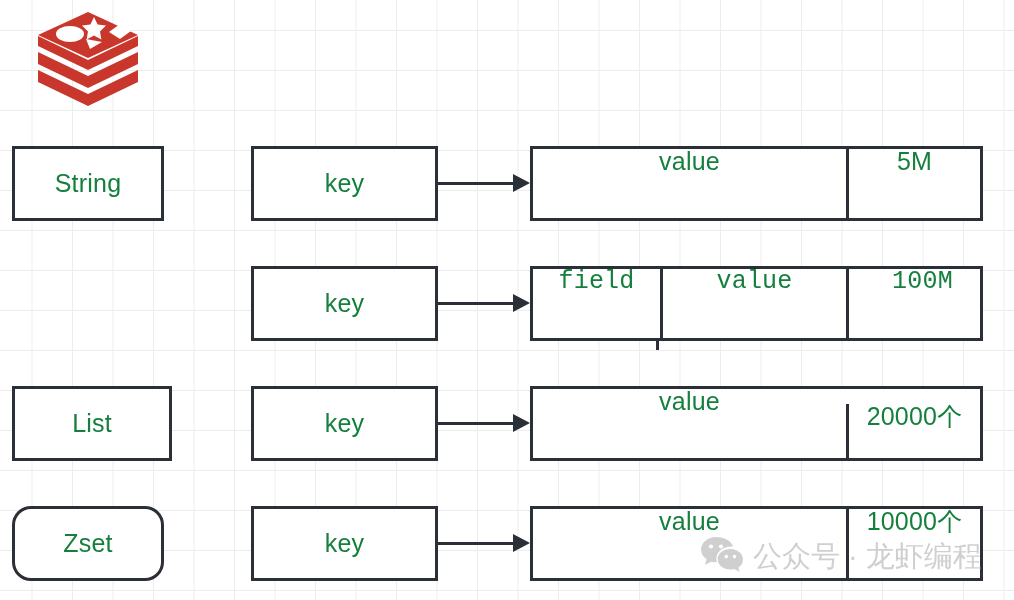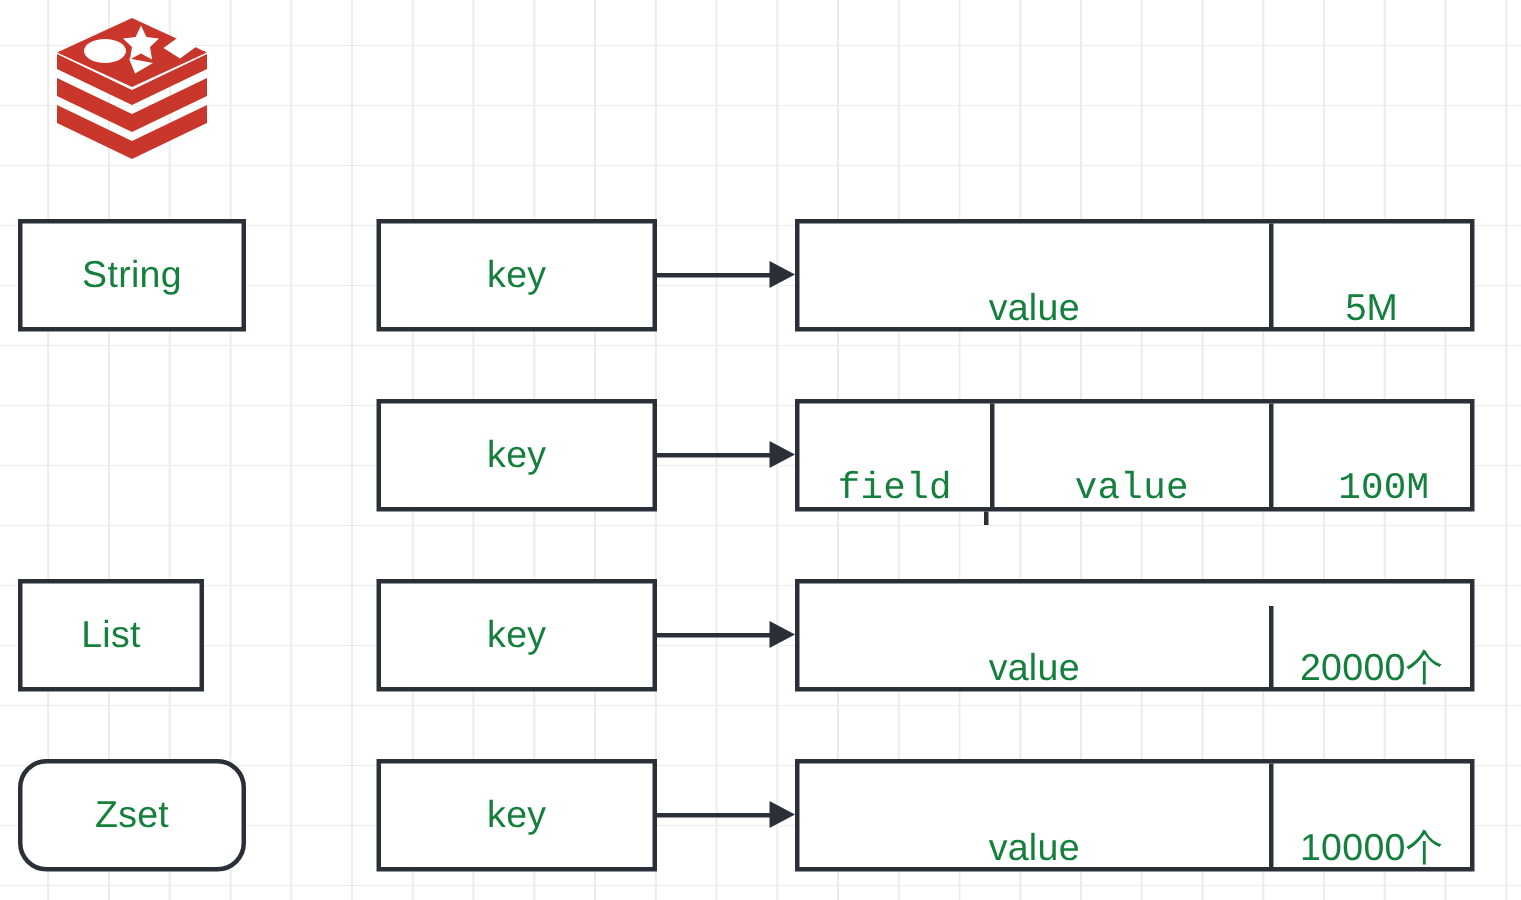--- a/index.html
+++ b/index.html
@@ -55,21 +55,21 @@
   .seg-group {
     position: absolute;
     box-sizing: border-box;
     background: #ffffff;
     border: 3px solid #2b3038;
     display: flex;
     align-items: stretch;
   }
   .seg {
     display: flex;
-    align-items: flex-end;
+    align-items: flex-start;
     justify-content: center;
     box-sizing: border-box;
   }
   .seg + .seg {
     border-left: 3px solid #2b3038;
   }
 
   
   .divider-overshoot {
     position: absolute;
@@ -186,21 +186,21 @@
     <div class="seg" style="width:186px;">
       <span class="box-label">value</span>
     </div>
     <div class="seg" style="flex:1 1 auto;padding-left:16px;">
       <span class="box-label">100M</span>
     </div>
   </div>
 
   <div class="divider-overshoot" style="left:656px; top:341px; height:9px;"></div>
 
-  <div class="box" style="left:12px; top:386px; width:124px; height:75px;">
+  <div class="box" style="left:12px; top:386px; width:160px; height:75px;">
     <span class="box-label">List</span>
   </div>
 
   <div class="box" style="left:251px; top:386px; width:187px; height:75px;">
     <span class="box-label">key</span>
   </div>
 
   <div class="arrow" style="left:438px; top:417px; width:92px;">
     <div class="arrow-line"></div>
     <div class="arrow-head"></div>
@@ -230,14 +230,29 @@
 
   <div class="seg-group" style="left:530px; top:506px; width:453px; height:75px;">
     <div class="seg" style="width:313px;">
       <span class="box-label">value</span>
     </div>
     <div class="seg" style="flex:1 1 auto;">
       <span class="box-label">10000个</span>
     </div>
   </div>
 
+  <div id="watermark">
+    <span>
+      <svg viewBox="0 0 44 36" width="44" height="36" aria-hidden="true">
+        <g fill="#b3b3b3">
+          <path d="M16 1C7.6 1 1 6.7 1 13.6c0 3.9 2.2 7.4 5.6 9.7L5 29l6.2-3.3c1.5.4 3.1.6 4.8.6h.9c-.4-1.1-.6-2.3-.6-3.5 0-6.9 6.8-12.4 15.2-12.4.5 0 1 0 1.5.1C31.6 5 24.5 1 16 1z"></path>
+          <circle cx="11" cy="10.5" r="2.1" fill="#ffffff"></circle>
+          <circle cx="21" cy="10.5" r="2.1" fill="#ffffff"></circle>
+          <path d="M43 23.3c0-5.7-5.7-10.3-12.7-10.3S17.6 17.6 17.6 23.3 23.3 33.6 30.3 33.6c1.5 0 2.9-.2 4.2-.6L39.7 36l-1.3-4.4c2.9-1.9 4.6-4.9 4.6-8.3z"></path>
+          <circle cx="26.3" cy="20.6" r="1.8" fill="#ffffff"></circle>
+          <circle cx="34.5" cy="20.6" r="1.8" fill="#ffffff"></circle>
+        </g>
+      </svg>
+    </span>
+    <span class="wm-text">公众号 · 龙虾编程</span>
+  </div>
 
 </div>
 
 </body></html>

